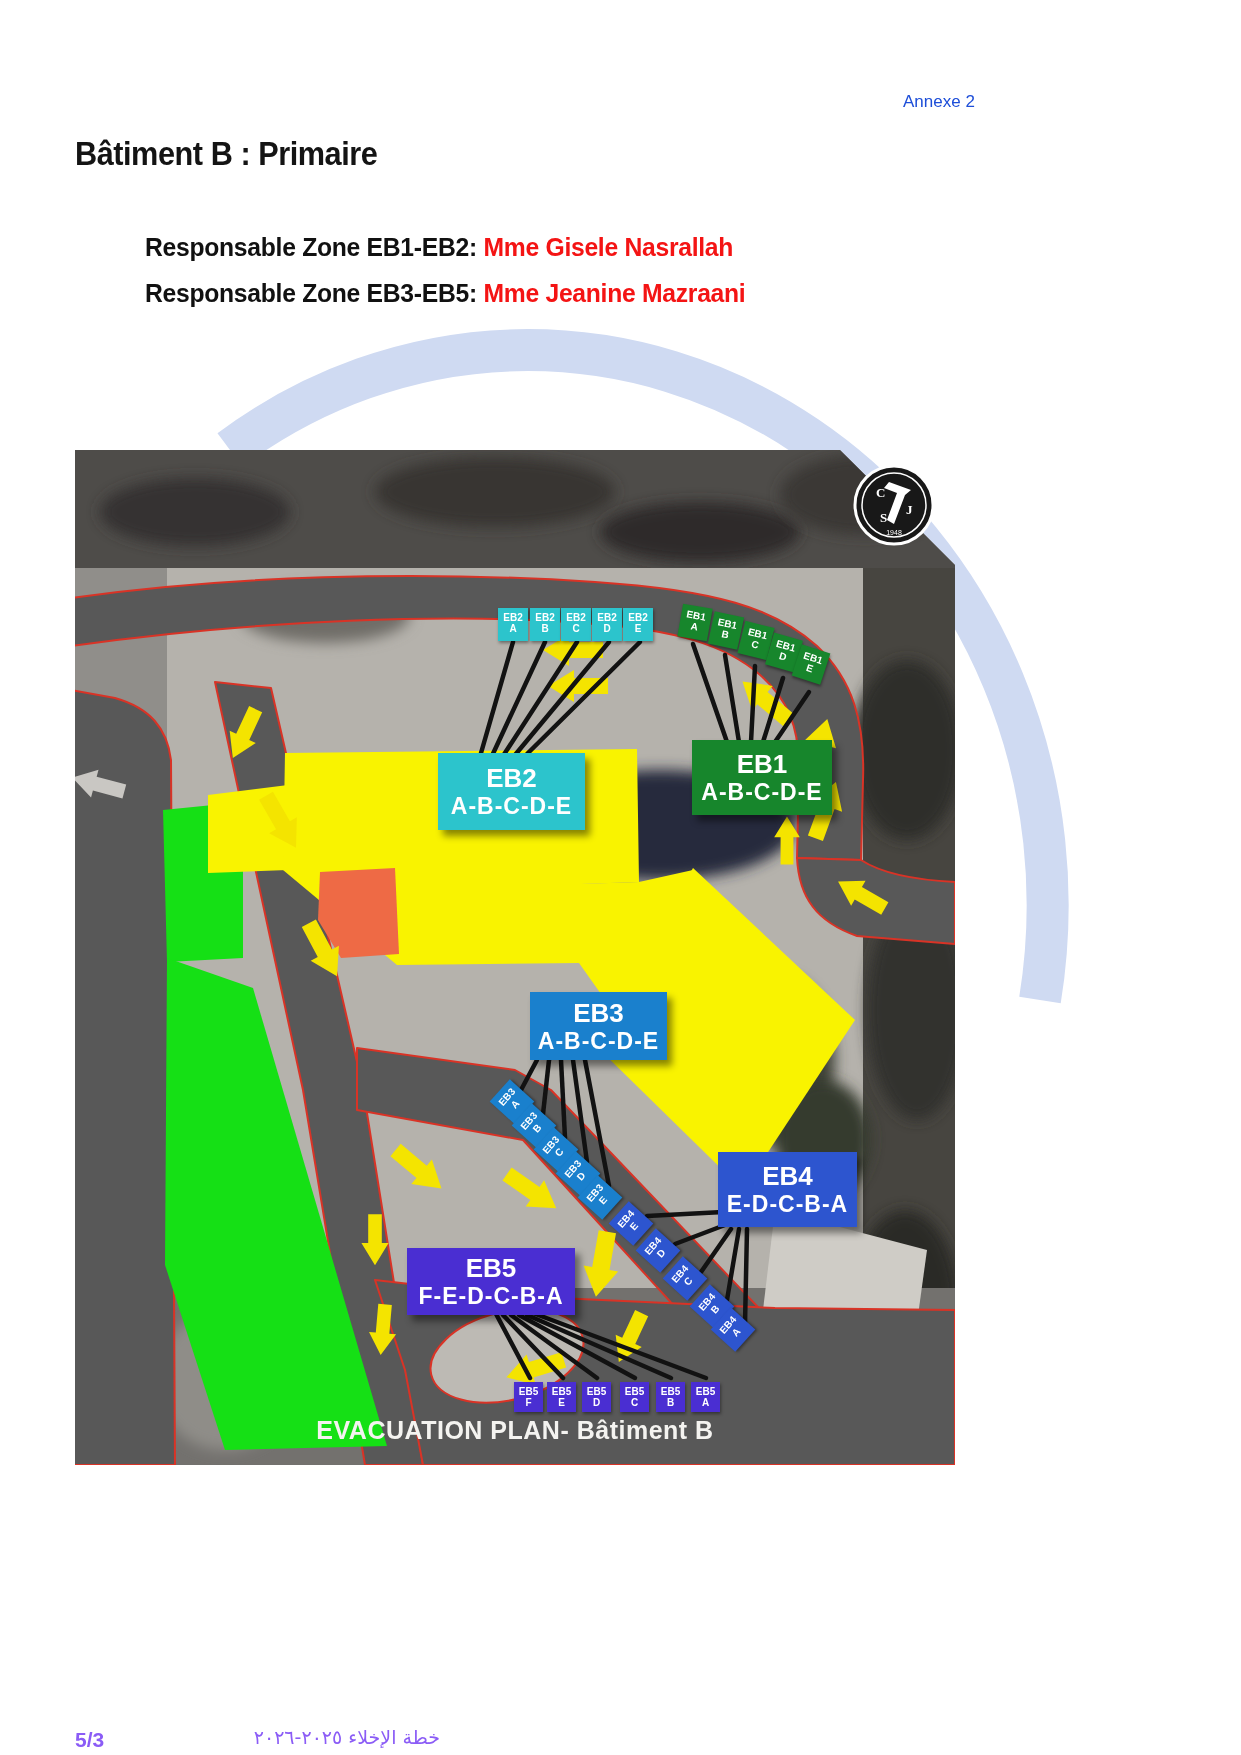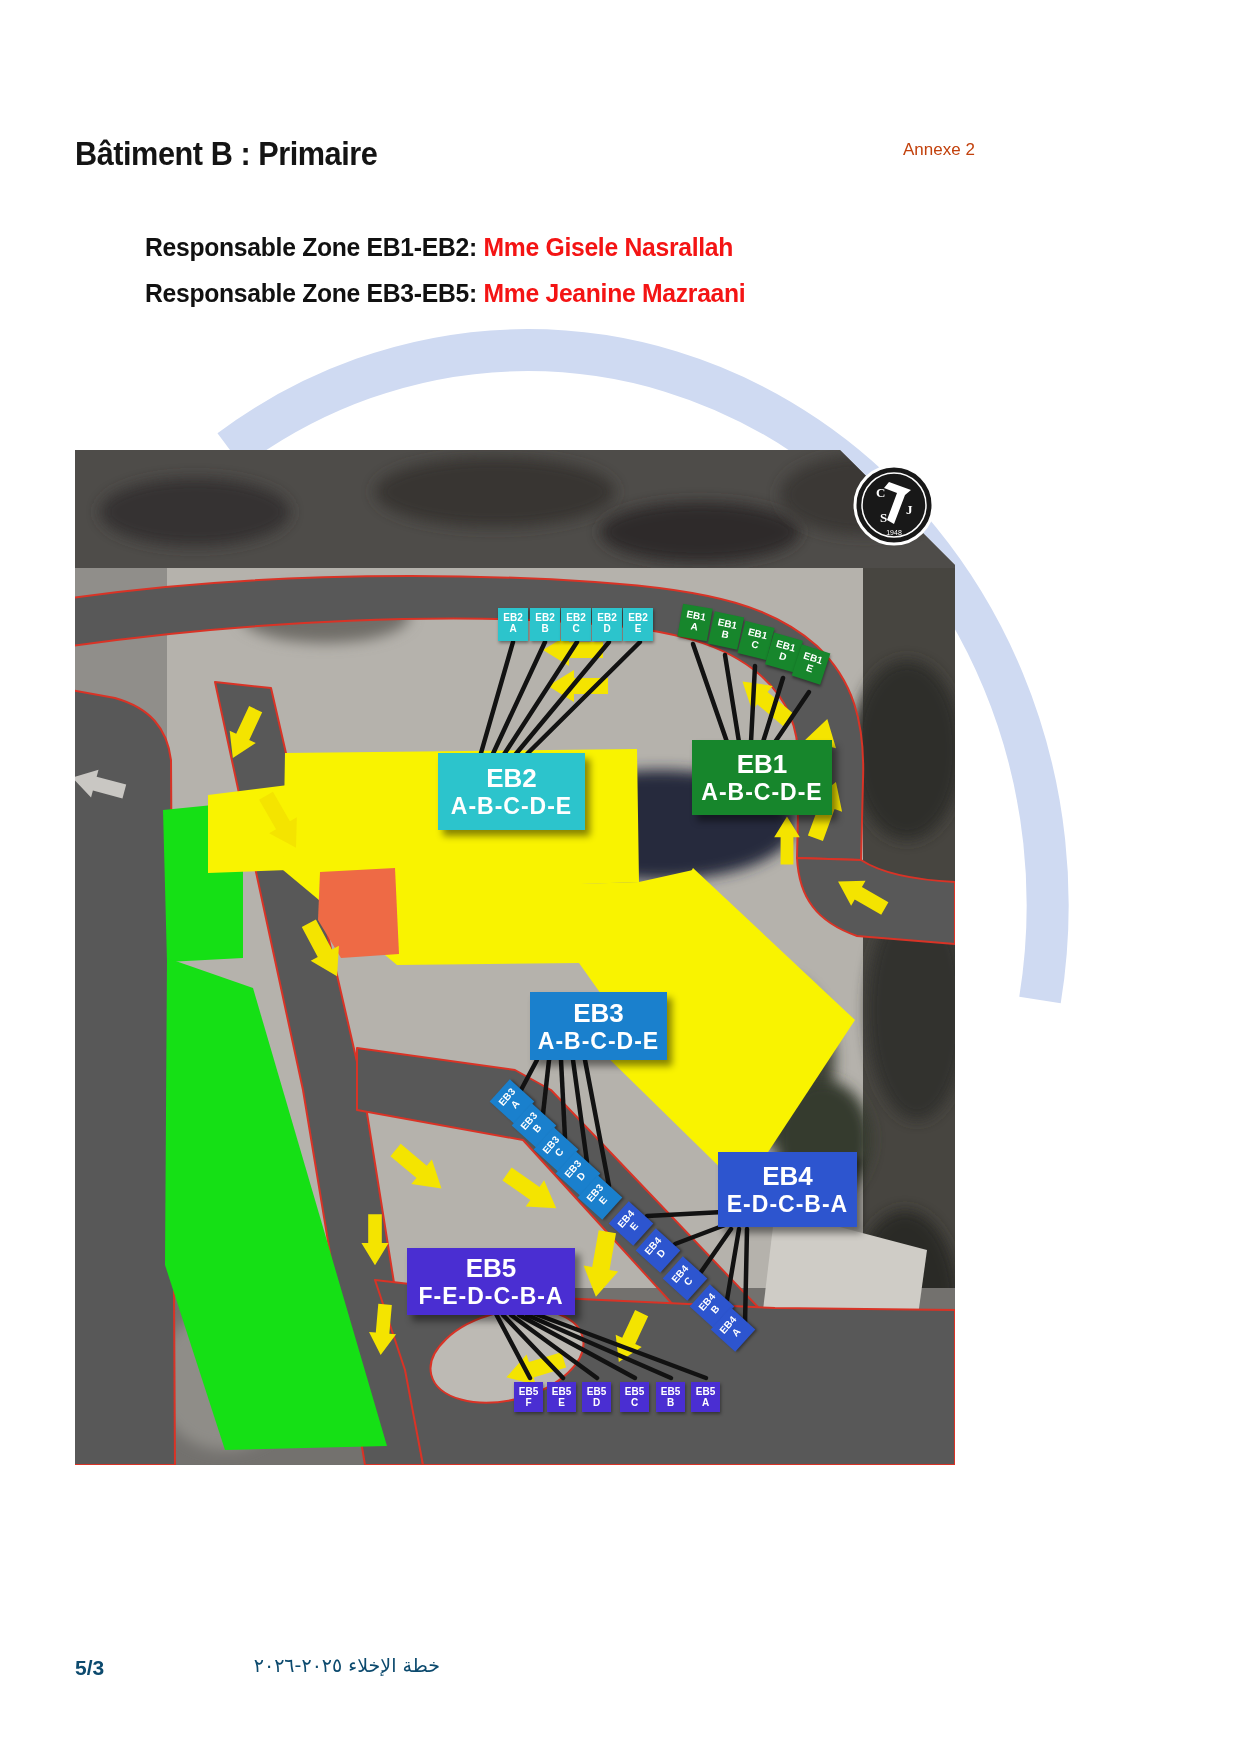--- a/index.html
+++ b/index.html
@@ -1,20 +1,20 @@
 <!DOCTYPE html>
 <html><head>
 <meta charset="utf-8">
 <style>
   html,body{margin:0;padding:0;background:#ffffff;}
   #page{position:relative;width:1241px;height:1755px;background:#fff;overflow:hidden;
         font-family:"Liberation Sans",sans-serif;color:#111;}
 
   
-  .annexe{position:absolute;left:903px;top:92px;font-size:17px;color:#c2410c;margin-top:48px;}
+  .annexe{position:absolute;left:903px;top:92px;font-size:17px;color:#1d4ed8;}
   .title{position:absolute;left:75px;top:135px;font-size:33px;font-weight:bold;color:#141414;
          transform:scaleX(.93);transform-origin:left top;letter-spacing:-.5px;}
   .resp{position:absolute;left:145px;top:224px;font-size:26px;font-weight:bold;line-height:46px;
         transform:scaleX(.95);transform-origin:left top;letter-spacing:-.3px;}
   .resp .nm{color:#f41414;}
 
   
   .swoosh{position:absolute;left:0;top:0;z-index:0;pointer-events:none;}
 
   
@@ -47,21 +47,21 @@
   .e-eb1{background:#17862c;}
   .e-eb2{background:#2cc4cc;}
   .e-eb3{background:#1a80cd;}
   .e-eb4{background:#2d55cf;}
   .e-eb5{background:#4a2ed2;width:29px;height:30px;}
 
   
   .logo{position:absolute;left:853px;top:464px;width:82px;height:82px;z-index:3;}
 
   
-  .footer{position:absolute;left:75px;top:1656px;font-size:21px;color:#0c4a6e;}
+  .footer{position:absolute;left:75px;top:1728px;font-size:21px;color:#8b5cf6;}
   .footer .pg{font-weight:bold;}
   .footer .ar{position:absolute;left:65px;top:-2px;width:300px;direction:rtl;text-align:right;
               font-family:"DejaVu Sans",sans-serif;font-size:19px;white-space:nowrap;}
 </style>
 </head>
 <body>
 
 <div id="page">
 
   <div class="annexe">Annexe 2</div>
@@ -303,20 +303,21 @@
       </div>
     <div class="exit e-eb5" style="left:581px;top:932px">
         <span>EB5</span>
         <span>B</span>
       </div>
     <div class="exit e-eb5" style="left:616px;top:932px">
         <span>EB5</span>
         <span>A</span>
       </div>
 
+    <div class="map-caption">EVACUATION PLAN- Bâtiment B</div>
   </div>
 
   <svg class="logo" viewBox="0 0 82 82">
     <circle cx="41" cy="41" r="39" fill="#181818" stroke="#ffffff" stroke-width="3"></circle>
     <circle cx="41" cy="41" r="32" fill="none" stroke="#ffffff" stroke-width="1.5"></circle>
     <path d="M36,18 L58,26 L52,31 L41,60 L34,56 L44,29 L31,24 Z" fill="#ffffff"></path>
     <text x="23" y="33" fill="#fff" font-size="13" font-weight="bold" font-family="Liberation Serif, serif">C</text>
     <text x="27" y="58" fill="#fff" font-size="13" font-weight="bold" font-family="Liberation Serif, serif">S</text>
     <text x="53" y="50" fill="#fff" font-size="13" font-weight="bold" font-family="Liberation Serif, serif">J</text>
     <text x="41" y="71" fill="#fff" font-size="7" text-anchor="middle" font-family="Liberation Sans, sans-serif">1948</text>

